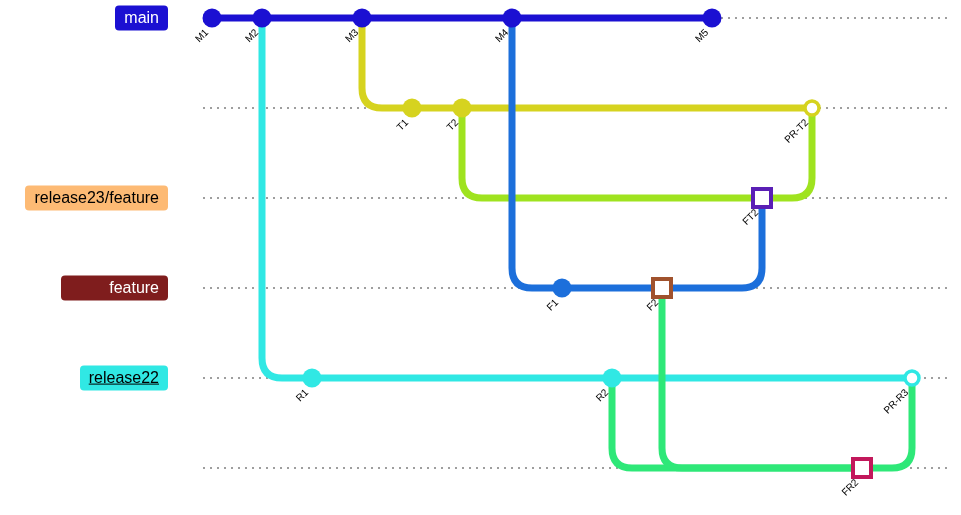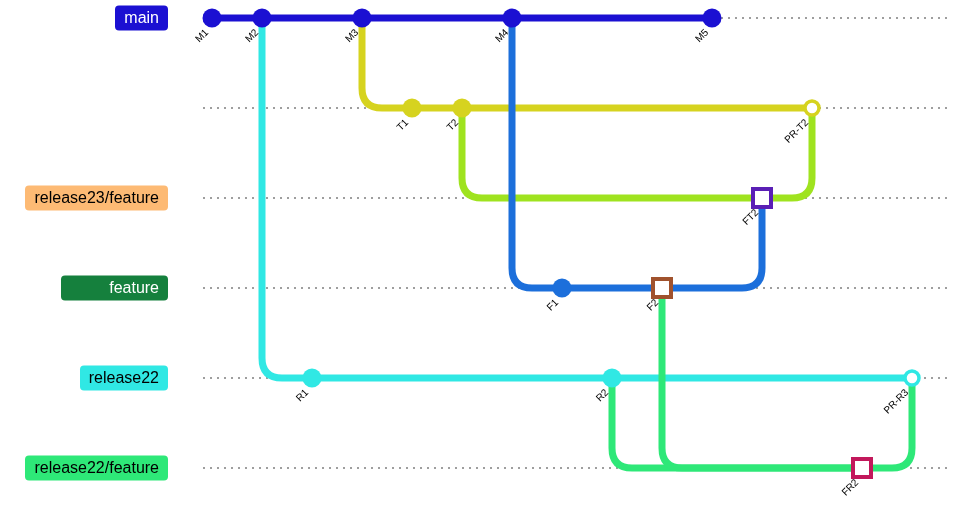--- a/index.html
+++ b/index.html
@@ -70,16 +70,15 @@
       <text transform="translate(309,393) rotate(-45)" text-anchor="end" font-size="10" fill="#000000">R1</text>
       <circle cx="612" cy="378" r="9.5" fill="#30e8e4"></circle>
       <text transform="translate(609,393) rotate(-45)" text-anchor="end" font-size="10" fill="#000000">R2</text>
       <circle cx="912" cy="378" r="7" fill="#ffffff" stroke="#30e8e4" stroke-width="3.5"></circle>
       <text transform="translate(909,393) rotate(-45)" text-anchor="end" font-size="10" fill="#000000">PR-R3</text>
       <rect x="853" y="459" width="18" height="18" fill="#ffffff" stroke="#c2185b" stroke-width="4"></rect>
       <text transform="translate(859,483) rotate(-45)" text-anchor="end" font-size="10" fill="#000000">FR2</text>
     </svg>
 <div class="branch-pill" style="top: 18px; background: rgb(27, 16, 210); color: rgb(255, 255, 255);">main</div>
     <div class="branch-pill" style="top: 198px; background: #fdba74; color: rgb(0, 0, 0);">release23/feature</div>
-    <div class="branch-pill" style="top: 288px; background: #15803d; color: rgb(255, 255, 255); padding-left: 48px;">feature</div>
-    <div class="branch-pill" style="top: 378px; background: rgb(48, 232, 228); color: rgb(0, 0, 0);">release22</div>
-    <div class="branch-pill" style="top: 468px; background: rgb(46, 232, 120); color: rgb(0, 0, 0);">release22/feature</div>
+    <div class="branch-pill" style="top: 288px; background: #7f1d1d; color: rgb(255, 255, 255); padding-left: 48px;">feature</div>
+    <div class="branch-pill" style="top: 378px; background: rgb(48, 232, 228); color: rgb(0, 0, 0); text-decoration: underline;">release22</div>
   </div>
 
 </body></html>

